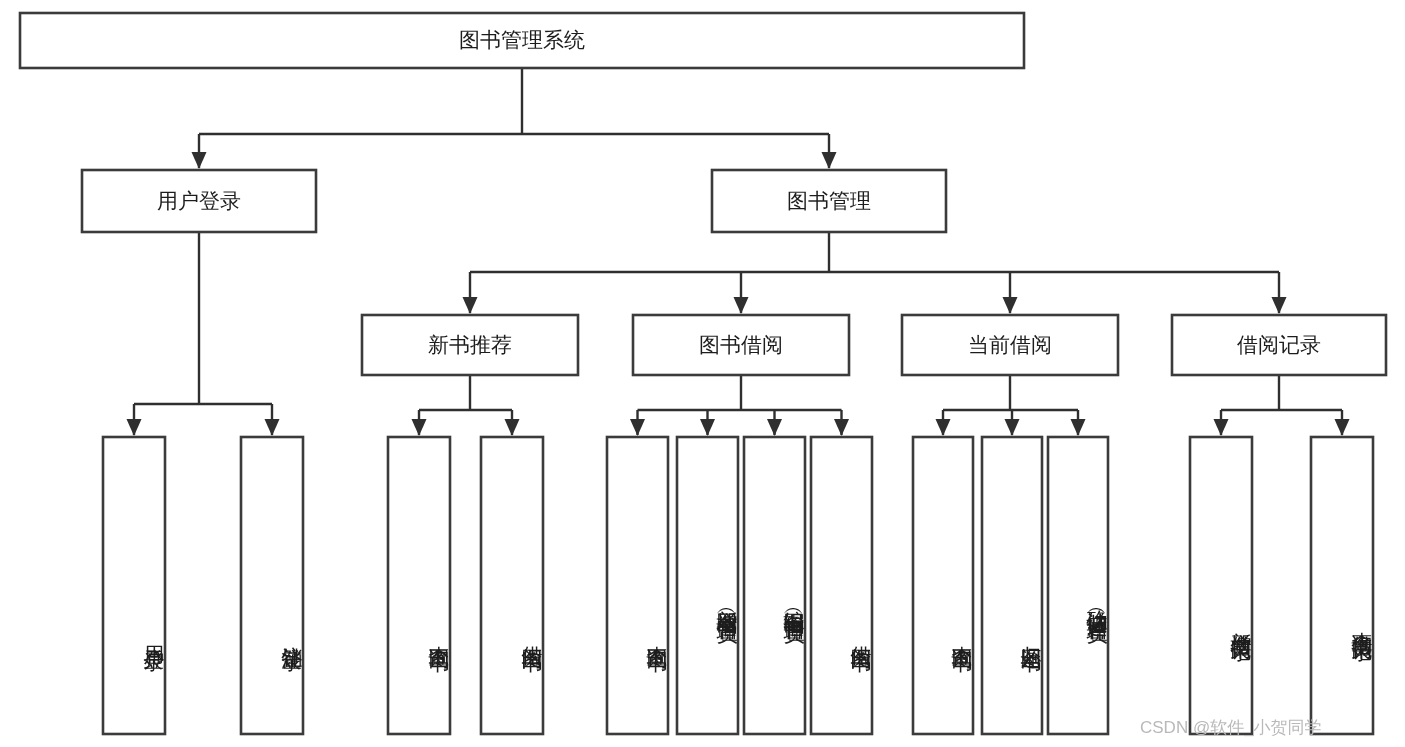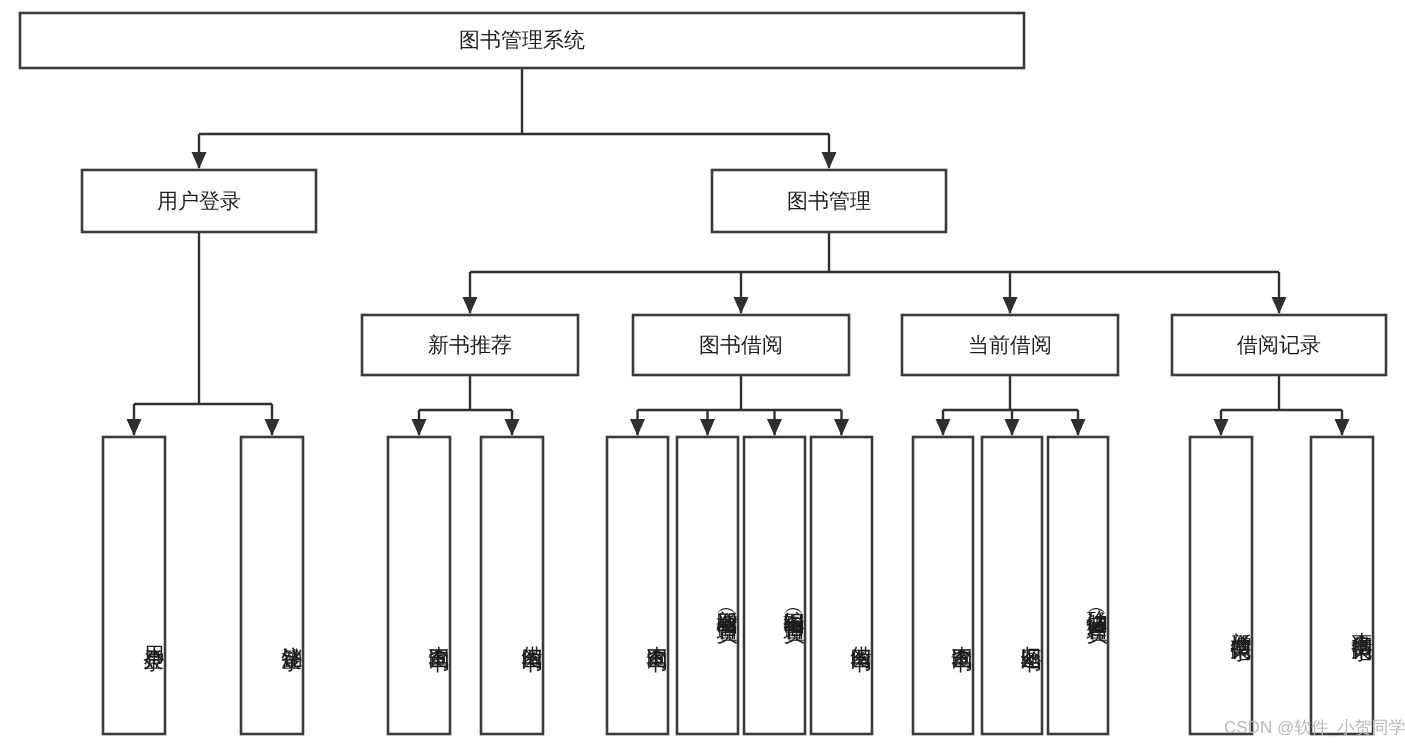--- a/index.html
+++ b/index.html
@@ -170,14 +170,14 @@
       <div class="leaf-label" style="left: 607px; width: 61px; top: 536.5px; height: 193.5px;">查询图书</div>
       <div class="leaf-label" style="left: 677px; width: 61px; top: 474px; height: 256px;">新增图书（管理员）</div>
       <div class="leaf-label" style="left: 744px; width: 61px; top: 474px; height: 256px;">编辑图书（管理员）</div>
       <div class="leaf-label" style="left: 811px; width: 61px; top: 536.5px; height: 193.5px;">借阅图书</div>
       <div class="leaf-label" style="left: 913px; width: 60px; top: 536.5px; height: 193.5px;">查询图书</div>
       <div class="leaf-label" style="left: 982px; width: 60px; top: 536.5px; height: 193.5px;">归还图书</div>
       <div class="leaf-label" style="left: 1048px; width: 60px; top: 474px; height: 256px;">确认归还（管理员）</div>
       <div class="leaf-label" style="left: 1190px; width: 62px; top: 511.5px; height: 218.5px;">新增借阅记录</div>
       <div class="leaf-label" style="left: 1311px; width: 62px; top: 511.5px; height: 218.5px;">查询借阅记录</div>
     </div>
-  <div class="watermark" style="left: 1224px; top: 716px;">CSDN @软件_小贺同学</div>
+  <div class="watermark" style="left: 1140px; top: 716px;">CSDN @软件_小贺同学</div>
 </div>
 
 </body></html>

